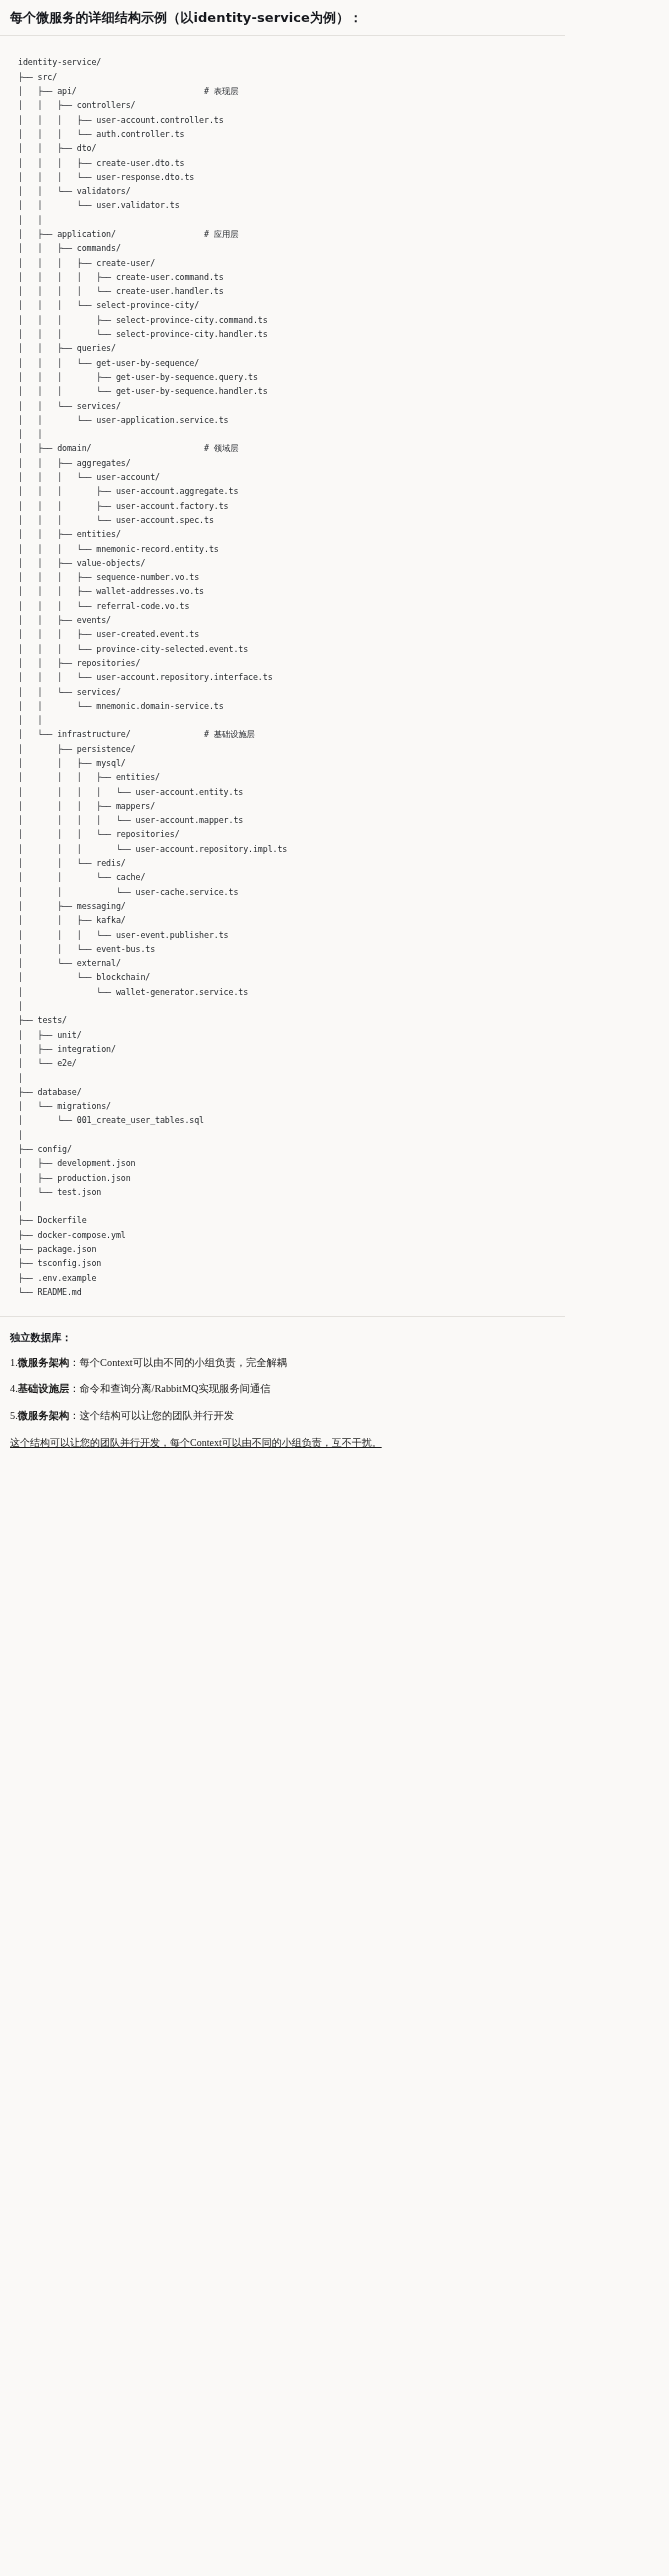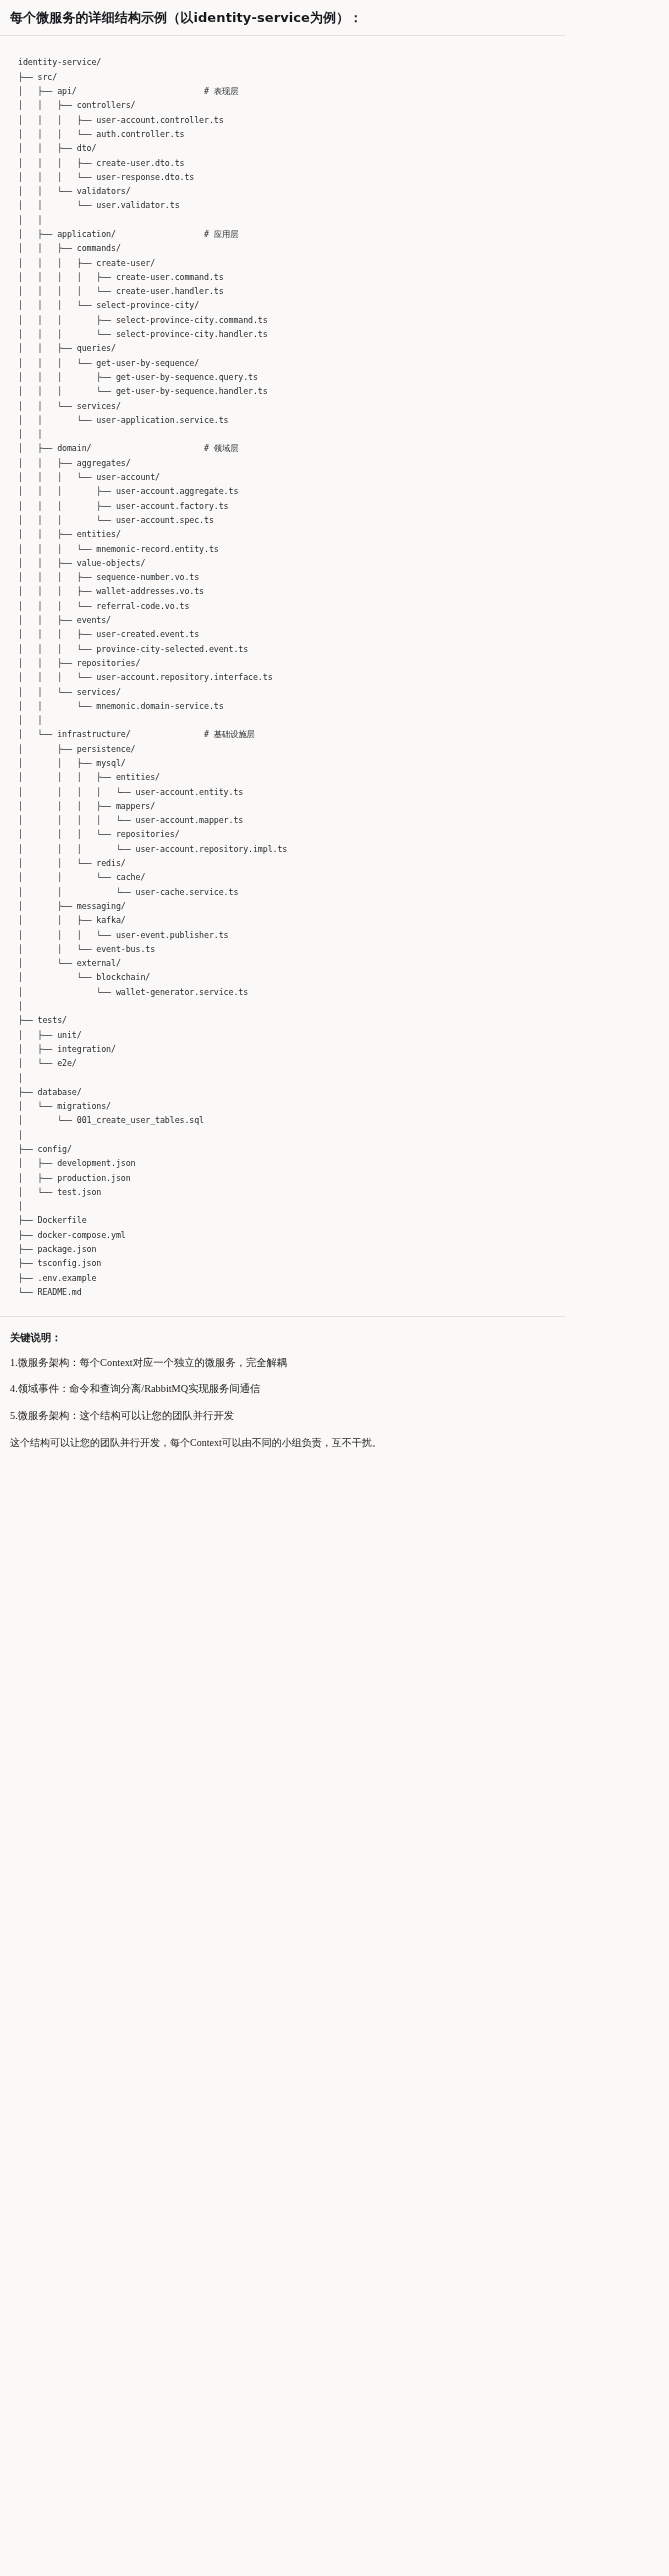--- a/index.html
+++ b/index.html
@@ -70,52 +70,53 @@
   .note-item {
     font-size: 10.3px;
     line-height: 1.55;
     margin: 0 0 10.6px 0;
     color: #1a1a1a;
   }
   .note-num {
     font-family: "Liberation Serif", serif;
   }
   .note-term {
-    font-weight: normal;
+    font-weight: bold;
   }
   .note-text {
     font-family: "Liberation Serif", serif;
   }
   .closing {
     font-size: 10px;
     line-height: 1.6;
     margin: 10px 0 24px 0;
     color: #1a1a1a;
+    text-decoration: underline;
   }
 </style>
 </head>
 <body>
 
 <div class="page">
 
   <h1 class="doc-title">每个微服务的详细结构示例（以identity-service为例）：</h1>
 
   <hr class="rule">
 
   <pre class="tree-block" id="tree-block"><span class="tree-line">identity-service/</span><span class="tree-line">├── src/</span><span class="tree-line">│   ├── api/                          # 表现层</span><span class="tree-line">│   │   ├── controllers/</span><span class="tree-line">│   │   │   ├── user-account.controller.ts</span><span class="tree-line">│   │   │   └── auth.controller.ts</span><span class="tree-line">│   │   ├── dto/</span><span class="tree-line">│   │   │   ├── create-user.dto.ts</span><span class="tree-line">│   │   │   └── user-response.dto.ts</span><span class="tree-line">│   │   └── validators/</span><span class="tree-line">│   │       └── user.validator.ts</span><span class="tree-line">│   │</span><span class="tree-line">│   ├── application/                  # 应用层</span><span class="tree-line">│   │   ├── commands/</span><span class="tree-line">│   │   │   ├── create-user/</span><span class="tree-line">│   │   │   │   ├── create-user.command.ts</span><span class="tree-line">│   │   │   │   └── create-user.handler.ts</span><span class="tree-line">│   │   │   └── select-province-city/</span><span class="tree-line">│   │   │       ├── select-province-city.command.ts</span><span class="tree-line">│   │   │       └── select-province-city.handler.ts</span><span class="tree-line">│   │   ├── queries/</span><span class="tree-line">│   │   │   └── get-user-by-sequence/</span><span class="tree-line">│   │   │       ├── get-user-by-sequence.query.ts</span><span class="tree-line">│   │   │       └── get-user-by-sequence.handler.ts</span><span class="tree-line">│   │   └── services/</span><span class="tree-line">│   │       └── user-application.service.ts</span><span class="tree-line">│   │</span><span class="tree-line">│   ├── domain/                       # 领域层</span><span class="tree-line">│   │   ├── aggregates/</span><span class="tree-line">│   │   │   └── user-account/</span><span class="tree-line">│   │   │       ├── user-account.aggregate.ts</span><span class="tree-line">│   │   │       ├── user-account.factory.ts</span><span class="tree-line">│   │   │       └── user-account.spec.ts</span><span class="tree-line">│   │   ├── entities/</span><span class="tree-line">│   │   │   └── mnemonic-record.entity.ts</span><span class="tree-line">│   │   ├── value-objects/</span><span class="tree-line">│   │   │   ├── sequence-number.vo.ts</span><span class="tree-line">│   │   │   ├── wallet-addresses.vo.ts</span><span class="tree-line">│   │   │   └── referral-code.vo.ts</span><span class="tree-line">│   │   ├── events/</span><span class="tree-line">│   │   │   ├── user-created.event.ts</span><span class="tree-line">│   │   │   └── province-city-selected.event.ts</span><span class="tree-line">│   │   ├── repositories/</span><span class="tree-line">│   │   │   └── user-account.repository.interface.ts</span><span class="tree-line">│   │   └── services/</span><span class="tree-line">│   │       └── mnemonic.domain-service.ts</span><span class="tree-line">│   │</span><span class="tree-line">│   └── infrastructure/               # 基础设施层</span><span class="tree-line">│       ├── persistence/</span><span class="tree-line">│       │   ├── mysql/</span><span class="tree-line">│       │   │   ├── entities/</span><span class="tree-line">│       │   │   │   └── user-account.entity.ts</span><span class="tree-line">│       │   │   ├── mappers/</span><span class="tree-line">│       │   │   │   └── user-account.mapper.ts</span><span class="tree-line">│       │   │   └── repositories/</span><span class="tree-line">│       │   │       └── user-account.repository.impl.ts</span><span class="tree-line">│       │   └── redis/</span><span class="tree-line">│       │       └── cache/</span><span class="tree-line">│       │           └── user-cache.service.ts</span><span class="tree-line">│       ├── messaging/</span><span class="tree-line">│       │   ├── kafka/</span><span class="tree-line">│       │   │   └── user-event.publisher.ts</span><span class="tree-line">│       │   └── event-bus.ts</span><span class="tree-line">│       └── external/</span><span class="tree-line">│           └── blockchain/</span><span class="tree-line">│               └── wallet-generator.service.ts</span><span class="tree-line">│</span><span class="tree-line">├── tests/</span><span class="tree-line">│   ├── unit/</span><span class="tree-line">│   ├── integration/</span><span class="tree-line">│   └── e2e/</span><span class="tree-line">│</span><span class="tree-line">├── database/</span><span class="tree-line">│   └── migrations/</span><span class="tree-line">│       └── 001_create_user_tables.sql</span><span class="tree-line">│</span><span class="tree-line">├── config/</span><span class="tree-line">│   ├── development.json</span><span class="tree-line">│   ├── production.json</span><span class="tree-line">│   └── test.json</span><span class="tree-line">│</span><span class="tree-line">├── Dockerfile</span><span class="tree-line">├── docker-compose.yml</span><span class="tree-line">├── package.json</span><span class="tree-line">├── tsconfig.json</span><span class="tree-line">├── .env.example</span><span class="tree-line">└── README.md</span></pre>
 
   <hr class="rule">
 
   <div class="notes">
 
-    <div class="notes-heading">关键说明：</div>
+    <div class="notes-heading">独立数据库：</div>
 
     <div id="notes-list">
-        <div class="note-item"><span class="note-num">1.</span><span class="note-term">微服务架构</span><span class="note-text">：每个Context对应一个独立的微服务，完全解耦</span></div>
-        <div class="note-item"><span class="note-num">4.</span><span class="note-term">领域事件</span><span class="note-text">：命令和查询分离/RabbitMQ实现服务间通信</span></div>
+        <div class="note-item"><span class="note-num">1.</span><span class="note-term">微服务架构</span><span class="note-text">：每个Context可以由不同的小组负责，完全解耦</span></div>
+        <div class="note-item"><span class="note-num">4.</span><span class="note-term">基础设施层</span><span class="note-text">：命令和查询分离/RabbitMQ实现服务间通信</span></div>
         <div class="note-item"><span class="note-num">5.</span><span class="note-term">微服务架构</span><span class="note-text">：这个结构可以让您的团队并行开发</span></div>
       </div>
 
     <div class="closing">这个结构可以让您的团队并行开发，每个Context可以由不同的小组负责，互不干扰。</div>
   </div>
 
 </div>
 
 
 </body></html>

